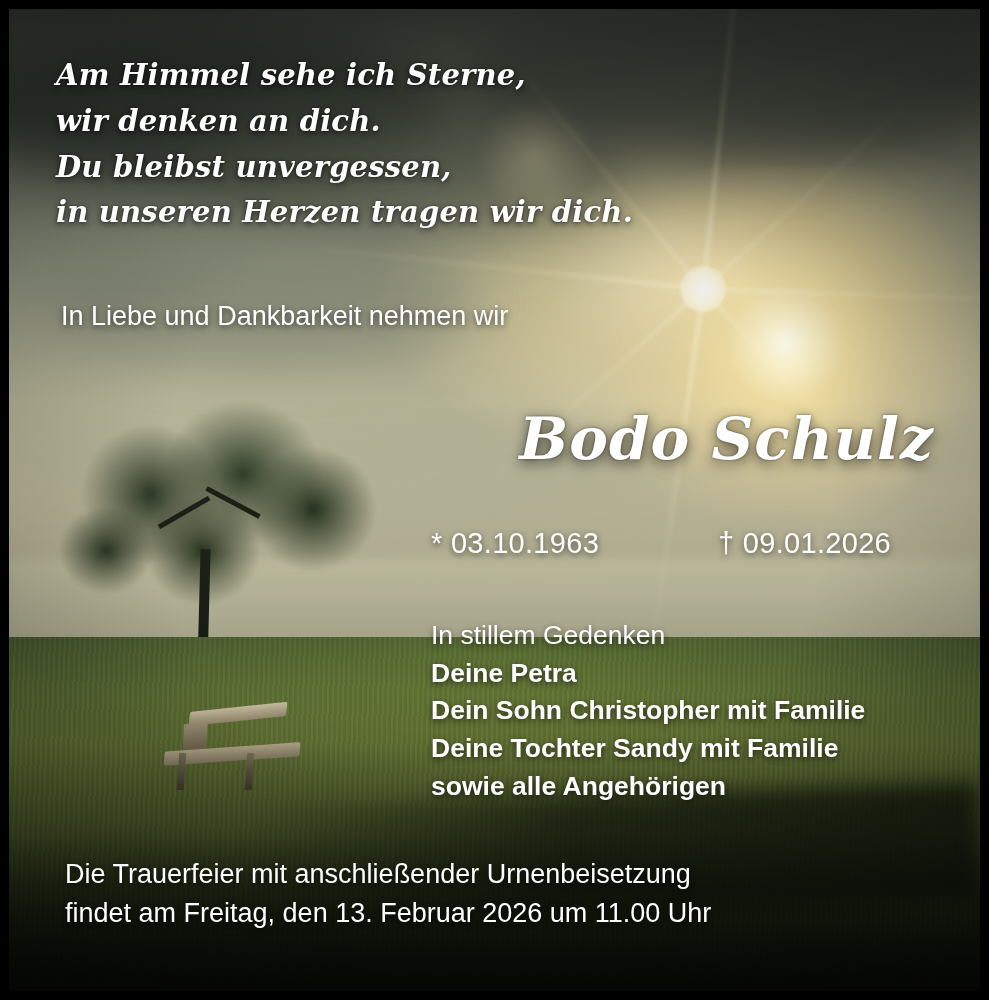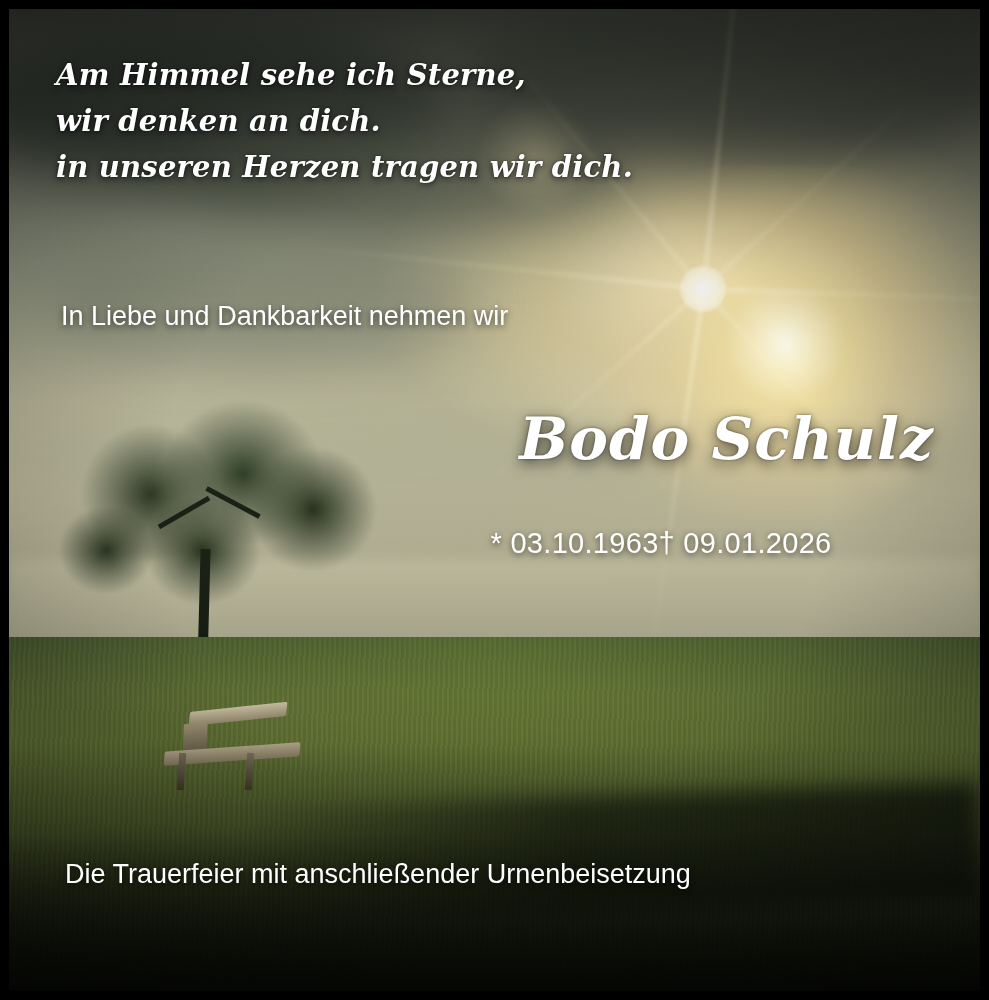--- a/index.html
+++ b/index.html
@@ -259,21 +259,21 @@
     white-space: nowrap;
     text-shadow: 0 4px 14px rgba(0,0,0,0.62), 0 0 3px rgba(0,0,0,0.45);
   }
 
   .dates {
     position: absolute;
     left: 422px;
     top: 518px;
     width: 460px;
     display: flex;
-    justify-content: center;
+    justify-content: space-between;
     font-size: 29px;
     letter-spacing: .3px;
     text-shadow: 0 2px 6px rgba(0,0,0,0.6);
   }
 
   .memorial {
     position: absolute;
     left: 422px;
     top: 608px;
     font-size: 26.5px;
@@ -343,33 +343,42 @@
 
     <div class="meadow-dark"></div>
     <div class="vignette"></div>
   </div>
 
   <div class="content">
 
     <div class="verse">
       <div>Am Himmel sehe ich Sterne,</div>
       <div>wir denken an dich.</div>
+      <div>Du bleibst unvergessen,</div>
       <div>in unseren Herzen tragen wir dich.</div>
     </div>
 
     <div class="intro">
       <div>In Liebe und Dankbarkeit nehmen wir</div>
     </div>
 
     <div class="name">Bodo Schulz</div>
 
     <div class="dates">
       <span>* 03.10.1963</span>
       <span>† 09.01.2026</span>
     </div>
 
+    <div class="memorial">
+      <div>In stillem Gedenken</div>
+      <div class="bold">Deine Petra</div>
+      <div class="bold">Dein Sohn Christopher mit Familie</div>
+      <div class="bold">Deine Tochter Sandy mit Familie</div>
+      <div class="bold">sowie alle Angehörigen</div>
+    </div>
 
     <div class="service">
       <div>Die Trauerfeier mit anschließender Urnenbeisetzung</div>
+      <div>findet am Freitag, den 13. Februar 2026 um 11.00 Uhr</div>
     </div>
 
   </div>
 </div>
 
 </body></html>

